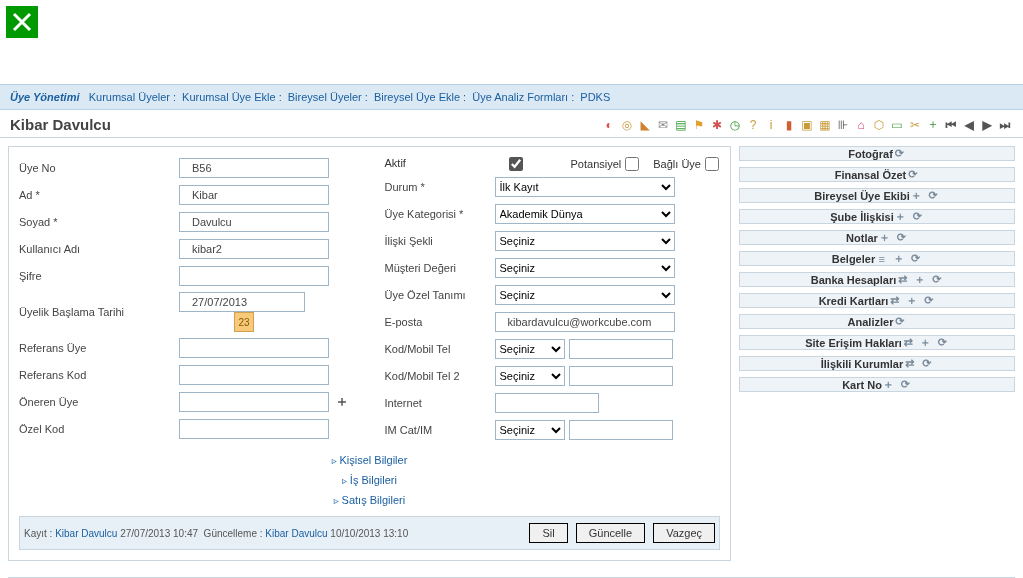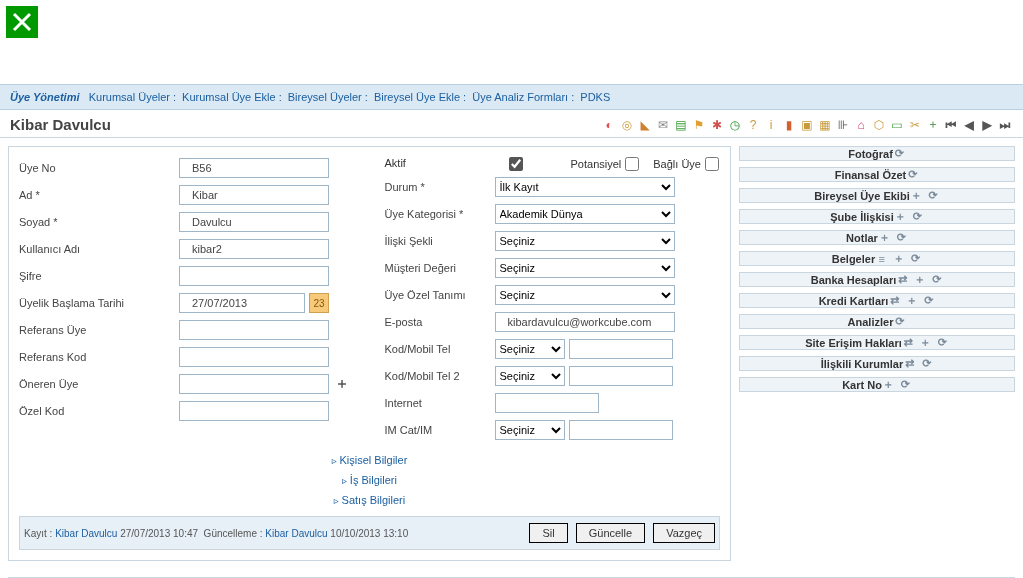--- a/index.html
+++ b/index.html
@@ -25,21 +25,21 @@
   .form-col { flex:1; }
   .form-row { display:flex; align-items:center; margin-bottom:5px; min-height:22px;}
   .form-row label { width:160px; color:#444; font-size:11px;}
   .form-row .label2 { width:110px; color:#444; font-size:11px;}
   .form-row input[type=text] { border:1px solid #9fb6c9; height:20px; padding:1px 12px; font-size:11px; color:#444; background:#fff;}
   .form-row input.w1 { width:150px; }
   .form-row input.w2 { width:180px; }
   .form-row select { border:1px solid #9fb6c9; height:20px; font-size:11px; background:#fff;}
   .form-row select.w2 { width:180px;}
   .form-row select.ws { width:70px;}
-  .form-row .date-wrap { display:flex; align-items:center;}
+  .form-row .date-wrap { display:flex; align-items:center;flex-direction:column;}
   .form-row .date-btn { width:20px; height:20px; background:#f7c97a; border:1px solid #d0a050; margin-left:4px; display:flex; align-items:center; justify-content:center; font-size:10px; color:#8a5a00; cursor:pointer;}
   .form-row .plus-btn { width:18px; height:18px; margin-left:4px; font-size:14px; font-weight:bold; color:#555; cursor:pointer; display:flex; align-items:center; justify-content:center;}
   .chk-row { display:flex; align-items:flex-start; gap:14px; margin-bottom:5px;}
   .chk-row .chk-grp { display:flex; align-items:center; gap:4px;}
   .chk-row .label2 { width:110px;}
   .chk-row input[type=checkbox]{ width:14px; height:14px;}
   .collapsible { margin-top:8px; color:#1b5fa0; font-size:11px; cursor:pointer;text-align:center;}
   .collapsible::before { content:"▹ "; color:#1b5fa0; font-size:10px;}
   .footer-meta { margin-top:10px; padding:6px 4px; font-size:10px; color:#555; display:flex; justify-content:space-between; align-items:center; background:#e8f0f7; border:1px solid #c9d6e0;}
   .footer-meta .links a { color:#1b5fa0; text-decoration:none;}

